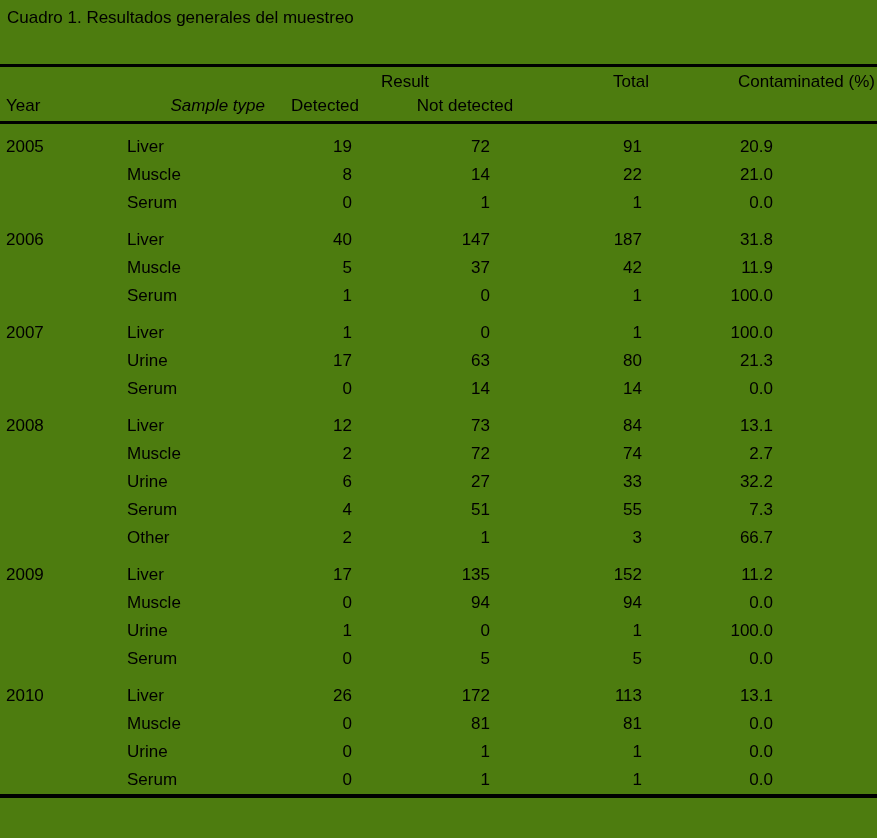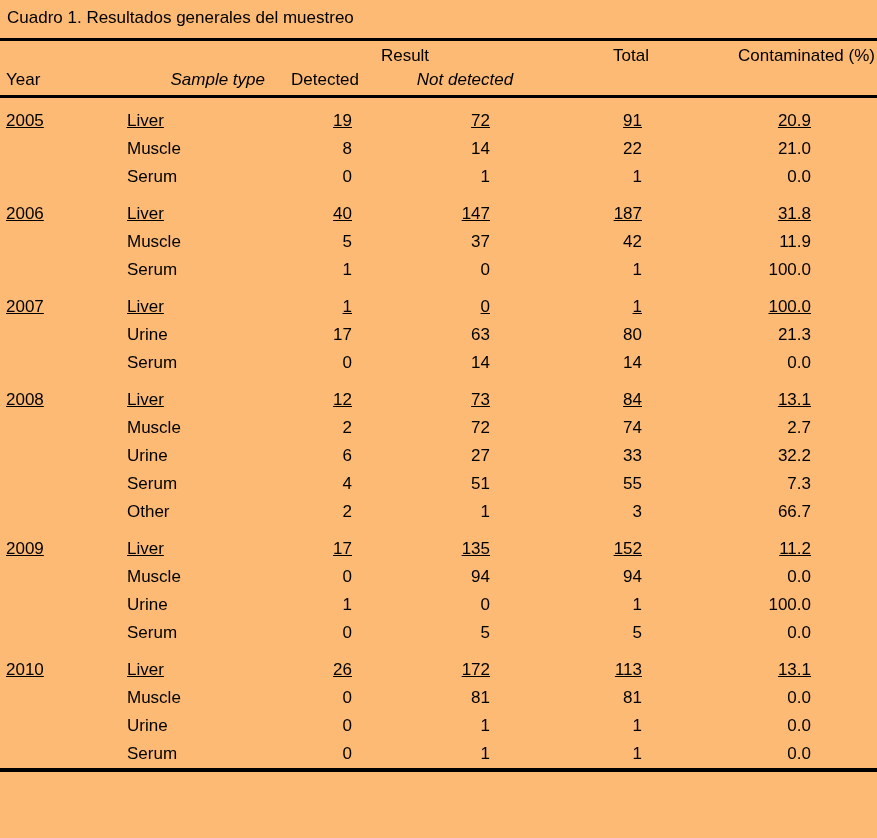--- a/index.html
+++ b/index.html
@@ -6,35 +6,35 @@
     margin: 0;
     padding: 0;
     background: #ffffff;
     color: #000000;
     font-family: "Liberation Sans", sans-serif;
   }
   .page {
     width: 877px;
     height: 838px;
     overflow: hidden;
-    background: #fdba74;
+    background: #4d7c0f;
   }
   .caption {
     font-size: 17px;
     line-height: 20px;
     margin: 0;
     padding-left: 7px;
   }
   .caption-es { padding-top: 8px; }
   .caption-en { padding-top: 18px; }
 
   table.results {
     border-collapse: collapse;
     width: 877px;
-    margin-top: 10px;
+    margin-top: 36px;
     font-size: 17px;
     border-top: 3px solid #000;
     border-bottom: 4px solid #000;
   }
   col.c-year { width: 95px; }
   col.c-sample { width: 170px; }
   col.c-detected { width: 120px; }
   col.c-notdetected { width: 160px; }
   col.c-total { width: 120px; }
   col.c-contaminated { width: auto; }
@@ -46,30 +46,30 @@
     white-space: nowrap;
   }
   thead tr.h1 th { padding-top: 5px; padding-bottom: 2px; }
   thead tr.h2 th { padding-top: 2px; padding-bottom: 5px; border-bottom: 3px solid #000; }
 
   th.year-h, td.year { text-align: left; padding-left: 6px; }
   th.sample-h { text-align: right; padding-left: 8px; font-style: italic; }
   td.sample { text-align: left; padding-left: 32px; }
   th.result-h { text-align: center; }
   th.detected-h { text-align: center; }
-  th.notdetected-h { text-align: center; font-style: italic; }
+  th.notdetected-h { text-align: center; }
   td.detected { text-align: right; padding-right: 33px; }
   td.notdetected { text-align: right; padding-right: 55px; }
   th.total-h { text-align: right; padding-right: 16px; }
   td.total { text-align: right; padding-right: 23px; }
   th.contaminated-h { text-align: right; padding-right: 2px; }
-  td.contaminated { text-align: right; padding-right: 66px; }
+  td.contaminated { text-align: right; padding-right: 104px; }
 
   tbody td { padding-top: 4px; padding-bottom: 4px; }
-  tbody tr.group-start td { padding-top: 13px; text-decoration: underline; }
+  tbody tr.group-start td { padding-top: 13px; }
 </style>
 </head>
 <body>
 
 <div class="page">
 
   <p class="caption caption-es">Cuadro 1. Resultados generales del muestreo</p>
 
 
   <table class="results">

